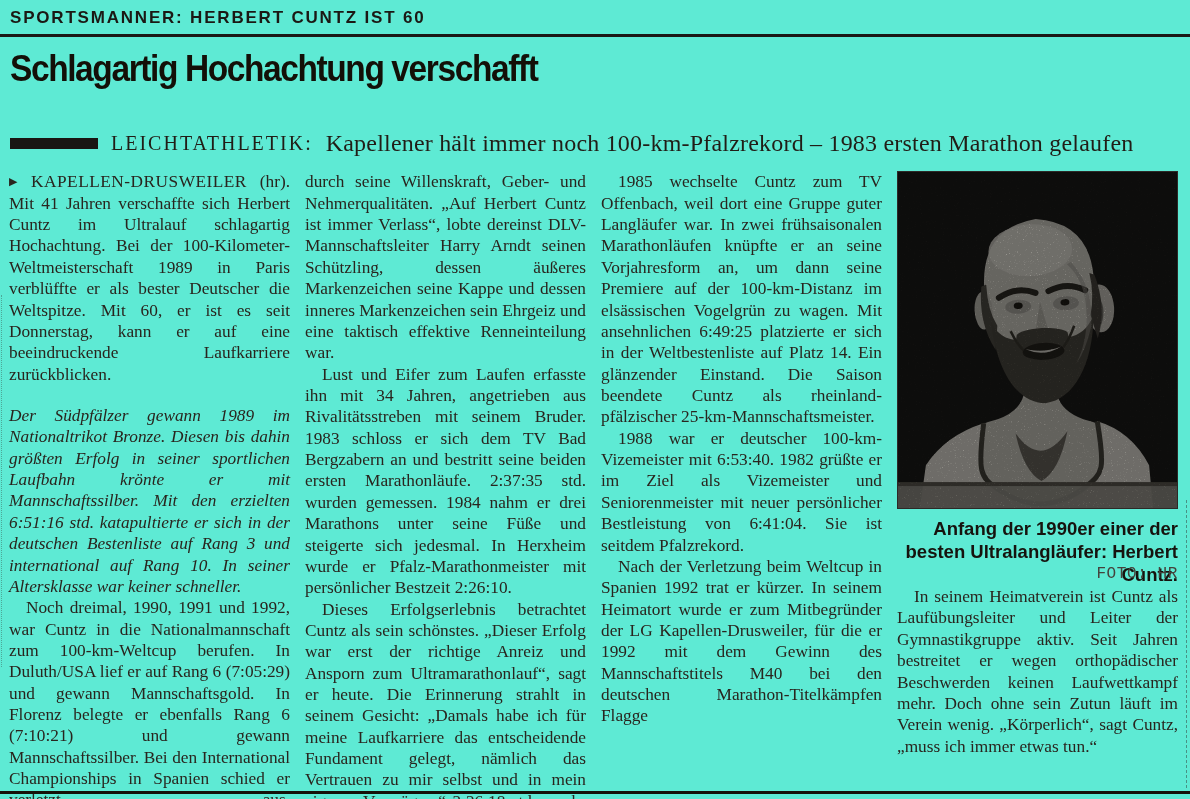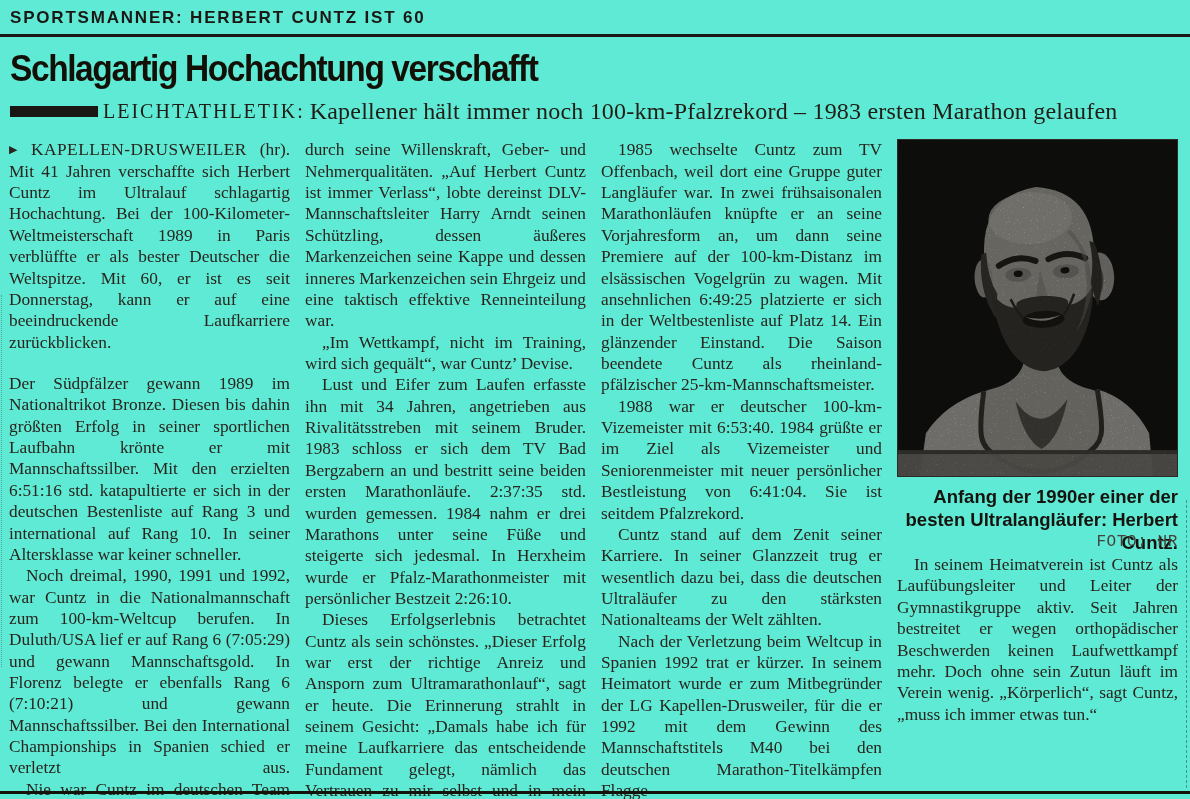--- a/index.html
+++ b/index.html
@@ -16,36 +16,37 @@
     padding:8px 10px 6px;
   }
   .top-rule { height:3px; background:#1b1815; }
   .headline {
     font-family:"Liberation Sans", sans-serif; font-weight:700;
     font-size:36px; line-height:1.15; letter-spacing:-1.5px; color:#131008;
     padding:11px 10px 1px; white-space:nowrap;
   }
   .headline .hl-inner { display:inline-block; transform:scaleX(.93); transform-origin:left center; }
   .subhead {
-    display:flex; align-items:center; gap:5px; padding:8px 10px 11px;
+    display:flex; align-items:center; gap:13px; padding:8px 10px 11px;
     white-space:nowrap;
+    margin-top:32px;
   }
   .subhead-bar { width:88px; height:11px; background:#191613; flex:0 0 auto; }
   .subhead-cat { font-size:20px; letter-spacing:2px; color:#211d16; }
   .subhead-text { font-size:24px; letter-spacing:.2px; color:#211d16;text-align:center; }
   
   .cols { display:flex; gap:15px; padding:3px 9px 0; }
   .col {
     flex:0 0 281px; width:281px;
     font-size:17.3px; line-height:1.235; text-align:justify;
     color:#29251e;
   }
   .col p { hyphens:auto; -webkit-hyphens:auto; }
   p.indent { text-indent:17px; }
-  p.gap { margin-top:20px; }
+  p.gap { margin-top:20px;font-style:italic; }
   p.runon { text-align-last:justify; }
   .marker { font-size:11px; vertical-align:2px; padding-right:5px; }
   .loc { letter-spacing:.5px;margin-top:40px; }
   
   .photo-frame {
     width:281px; height:338px; border:1px solid #2c2a27;
     background:#1b1a18; overflow:hidden;
   }
   .photo-frame svg { display:block; width:100%; height:100%; }
   .caption {
@@ -85,29 +86,27 @@
       <p class="lead runon"><span class="marker">▶</span><span class="loc">KAPELLEN-DRUSWEILER</span>
         <span>(hr).</span>
         <span>Mit 41 Jahren verschaffte sich Herbert Cuntz im Ultralauf schlagartig Hochachtung. Bei der 100-Kilometer-Weltmeisterschaft 1989 in Paris verblüffte er als bester Deutscher die Weltspitze. Mit 60, er ist es seit Donnerstag, kann er auf eine beeindruckende Laufkarriere zurückblicken.</span></p>
       <p class="gap">Der Südpfälzer gewann 1989 im Nationaltrikot Bronze. Diesen bis dahin größten Erfolg in seiner sportlichen Laufbahn krönte er mit Mannschaftssilber. Mit den erzielten 6:51:16 std. katapultierte er sich in der deutschen Bestenliste auf Rang 3 und international auf Rang 10. In seiner Altersklasse war keiner schneller.</p>
       <p class="indent runon">Noch dreimal, 1990, 1991 und 1992, war Cuntz in die Nationalmannschaft zum 100-km-Weltcup berufen. In Duluth/USA lief er auf Rang 6 (7:05:29) und gewann Mannschaftsgold. In Florenz belegte er ebenfalls Rang 6 (7:10:21) und gewann Mannschaftssilber. Bei den International Championships in Spanien schied er verletzt aus.</p>
       <p class="indent runon">Nie war Cuntz im deutschen Team eine Enttäuschung, er bestach</p>
     </div>
 
     <div class="col">
       <p class="runon">durch seine Willenskraft, Geber- und Nehmerqualitäten. „Auf Herbert Cuntz ist immer Verlass“, lobte dereinst DLV-Mannschaftsleiter Harry Arndt seinen Schützling, dessen äußeres Markenzeichen seine Kappe und dessen inneres Markenzeichen sein Ehrgeiz und eine taktisch effektive Renneinteilung war.</p>
-      <p class="indent">„Im Wettkampf, nicht im Training, wird sich gequält“, war Cuntz’ Devise.</p>
       <p class="indent">Lust und Eifer zum Laufen erfasste ihn mit 34 Jahren, angetrieben aus Rivalitätsstreben mit seinem Bruder. 1983 schloss er sich dem TV Bad Bergzabern an und bestritt seine beiden ersten Marathonläufe. 2:37:35 std. wurden gemessen. 1984 nahm er drei Marathons unter seine Füße und steigerte sich jedesmal. In Herxheim wurde er Pfalz-Marathonmeister mit persönlicher Bestzeit 2:26:10.</p>
       <p class="indent runon">Dieses Erfolgserlebnis betrachtet Cuntz als sein schönstes. „Dieser Erfolg war erst der richtige Anreiz und Ansporn zum Ultramarathonlauf“, sagt er heute. Die Erinnerung strahlt in seinem Gesicht: „Damals habe ich für meine Laufkarriere das entscheidende Fundament gelegt, nämlich das Vertrauen zu mir selbst und in mein eigenes Vermögen.“ 2:26:18 std. mach-</p>
     </div>
 
     <div class="col">
       <p class="indent">1985 wechselte Cuntz zum TV Offenbach, weil dort eine Gruppe guter Langläufer war. In zwei frühsaisonalen Marathonläufen knüpfte er an seine Vorjahresform an, um dann seine Premiere auf der 100-km-Distanz im elsässischen Vogelgrün zu wagen. Mit ansehnlichen 6:49:25 platzierte er sich in der Weltbestenliste auf Platz 14. Ein glänzender Einstand. Die Saison beendete Cuntz als rheinland-pfälzischer 25-km-Mannschaftsmeister.</p>
-      <p class="indent">1988 war er deutscher 100-km-Vizemeister mit 6:53:40. 1984 grüßte er im Ziel als Vizemeister und Seniorenmeister mit neuer persönlicher Bestleistung von 6:41:04. Sie ist seitdem Pfalzrekord.</p>
-      <p class="indent">Cuntz stand auf dem Zenit seiner Karriere. In seiner Glanzzeit trug er wesentlich dazu bei, dass die deutschen Ultraläufer zu den stärksten Nationalteams der Welt zählten.</p>
+      <p class="indent">1988 war er deutscher 100-km-Vizemeister mit 6:53:40. 1982 grüßte er im Ziel als Vizemeister und Seniorenmeister mit neuer persönlicher Bestleistung von 6:41:04. Sie ist seitdem Pfalzrekord.</p>
       <p class="indent runon">Nach der Verletzung beim Weltcup in Spanien 1992 trat er kürzer. In seinem Heimatort wurde er zum Mitbegründer der LG Kapellen-Drusweiler, für die er 1992 mit dem Gewinn des Mannschaftstitels M40 bei den deutschen Marathon-Titelkämpfen Flagge</p>
     </div>
 
     <div class="col">
       <div class="photo-frame">
         <svg viewBox="0 0 280 337" preserveAspectRatio="none">
           <defs>
             <filter id="grain" x="0" y="0" width="100%" height="100%">
               <feTurbulence type="fractalNoise" baseFrequency="0.85" numOctaves="2" stitchTiles="stitch"></feTurbulence>
               <feColorMatrix type="matrix" values="0 0 0 0 0  0 0 0 0 0  0 0 0 0 0  0.8 0.8 0.8 0 0"></feColorMatrix>

